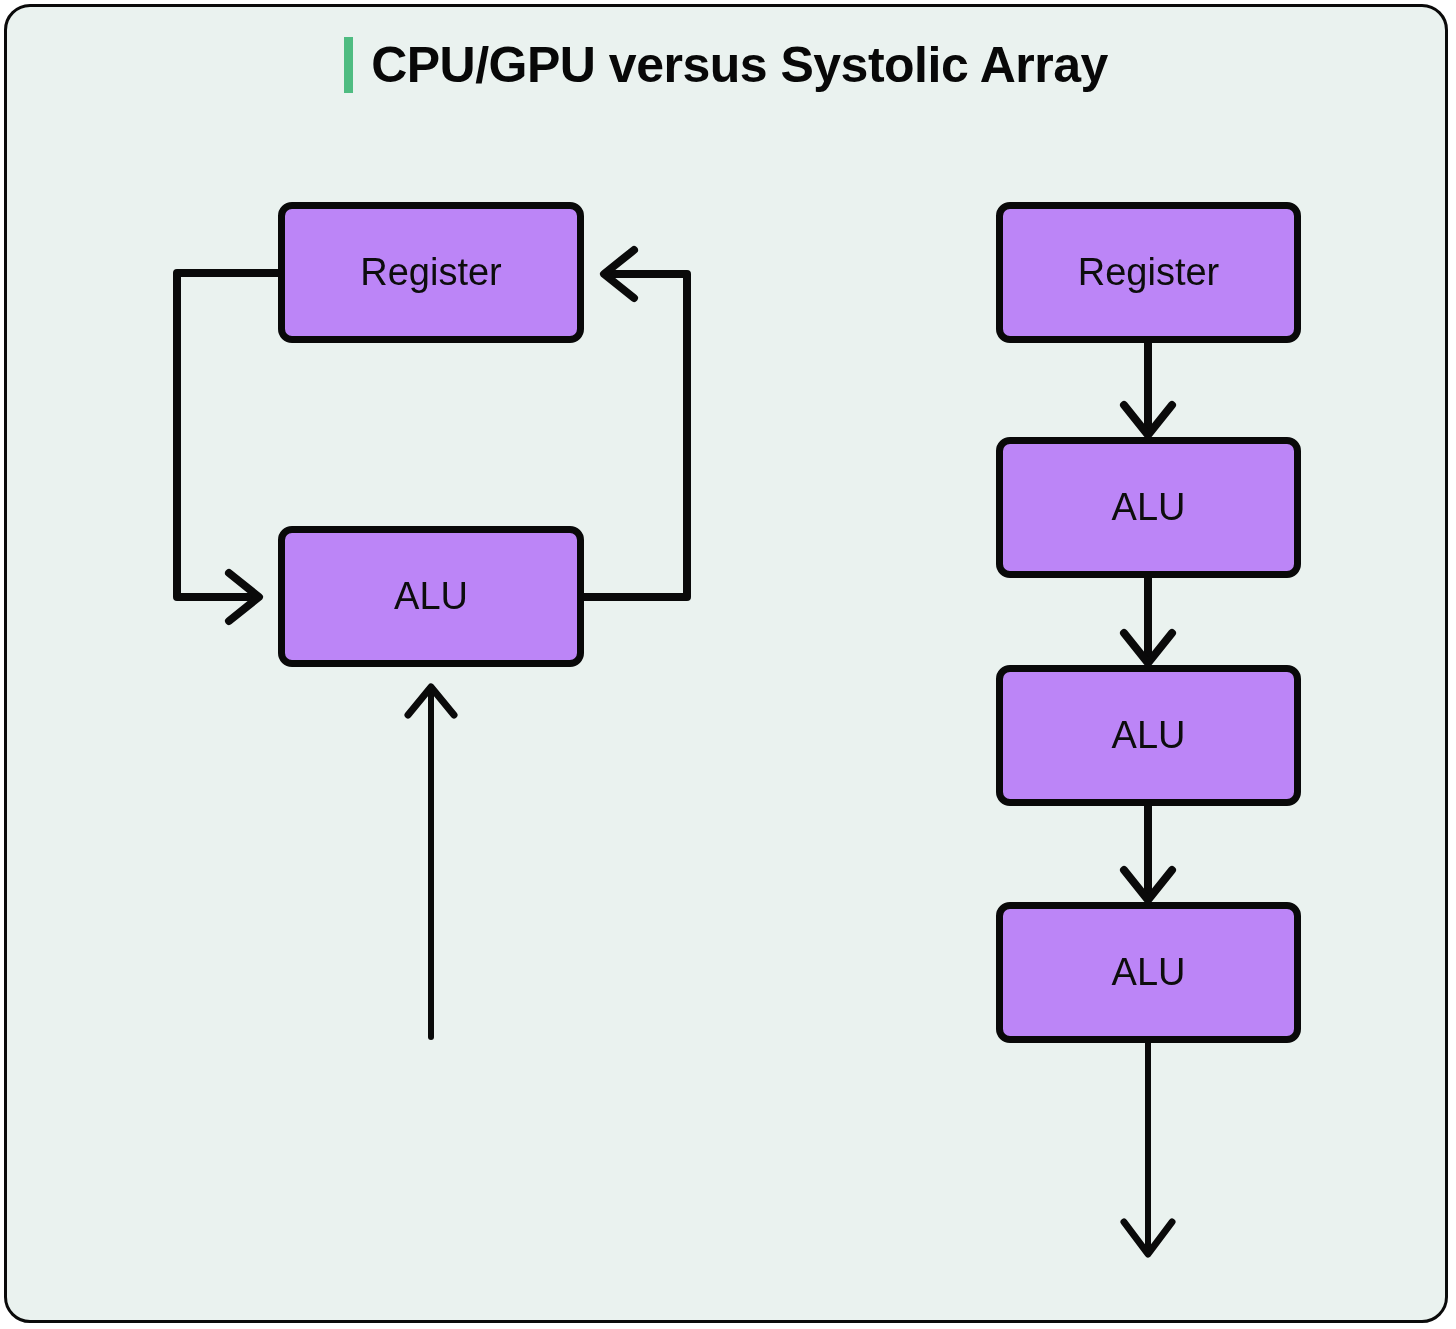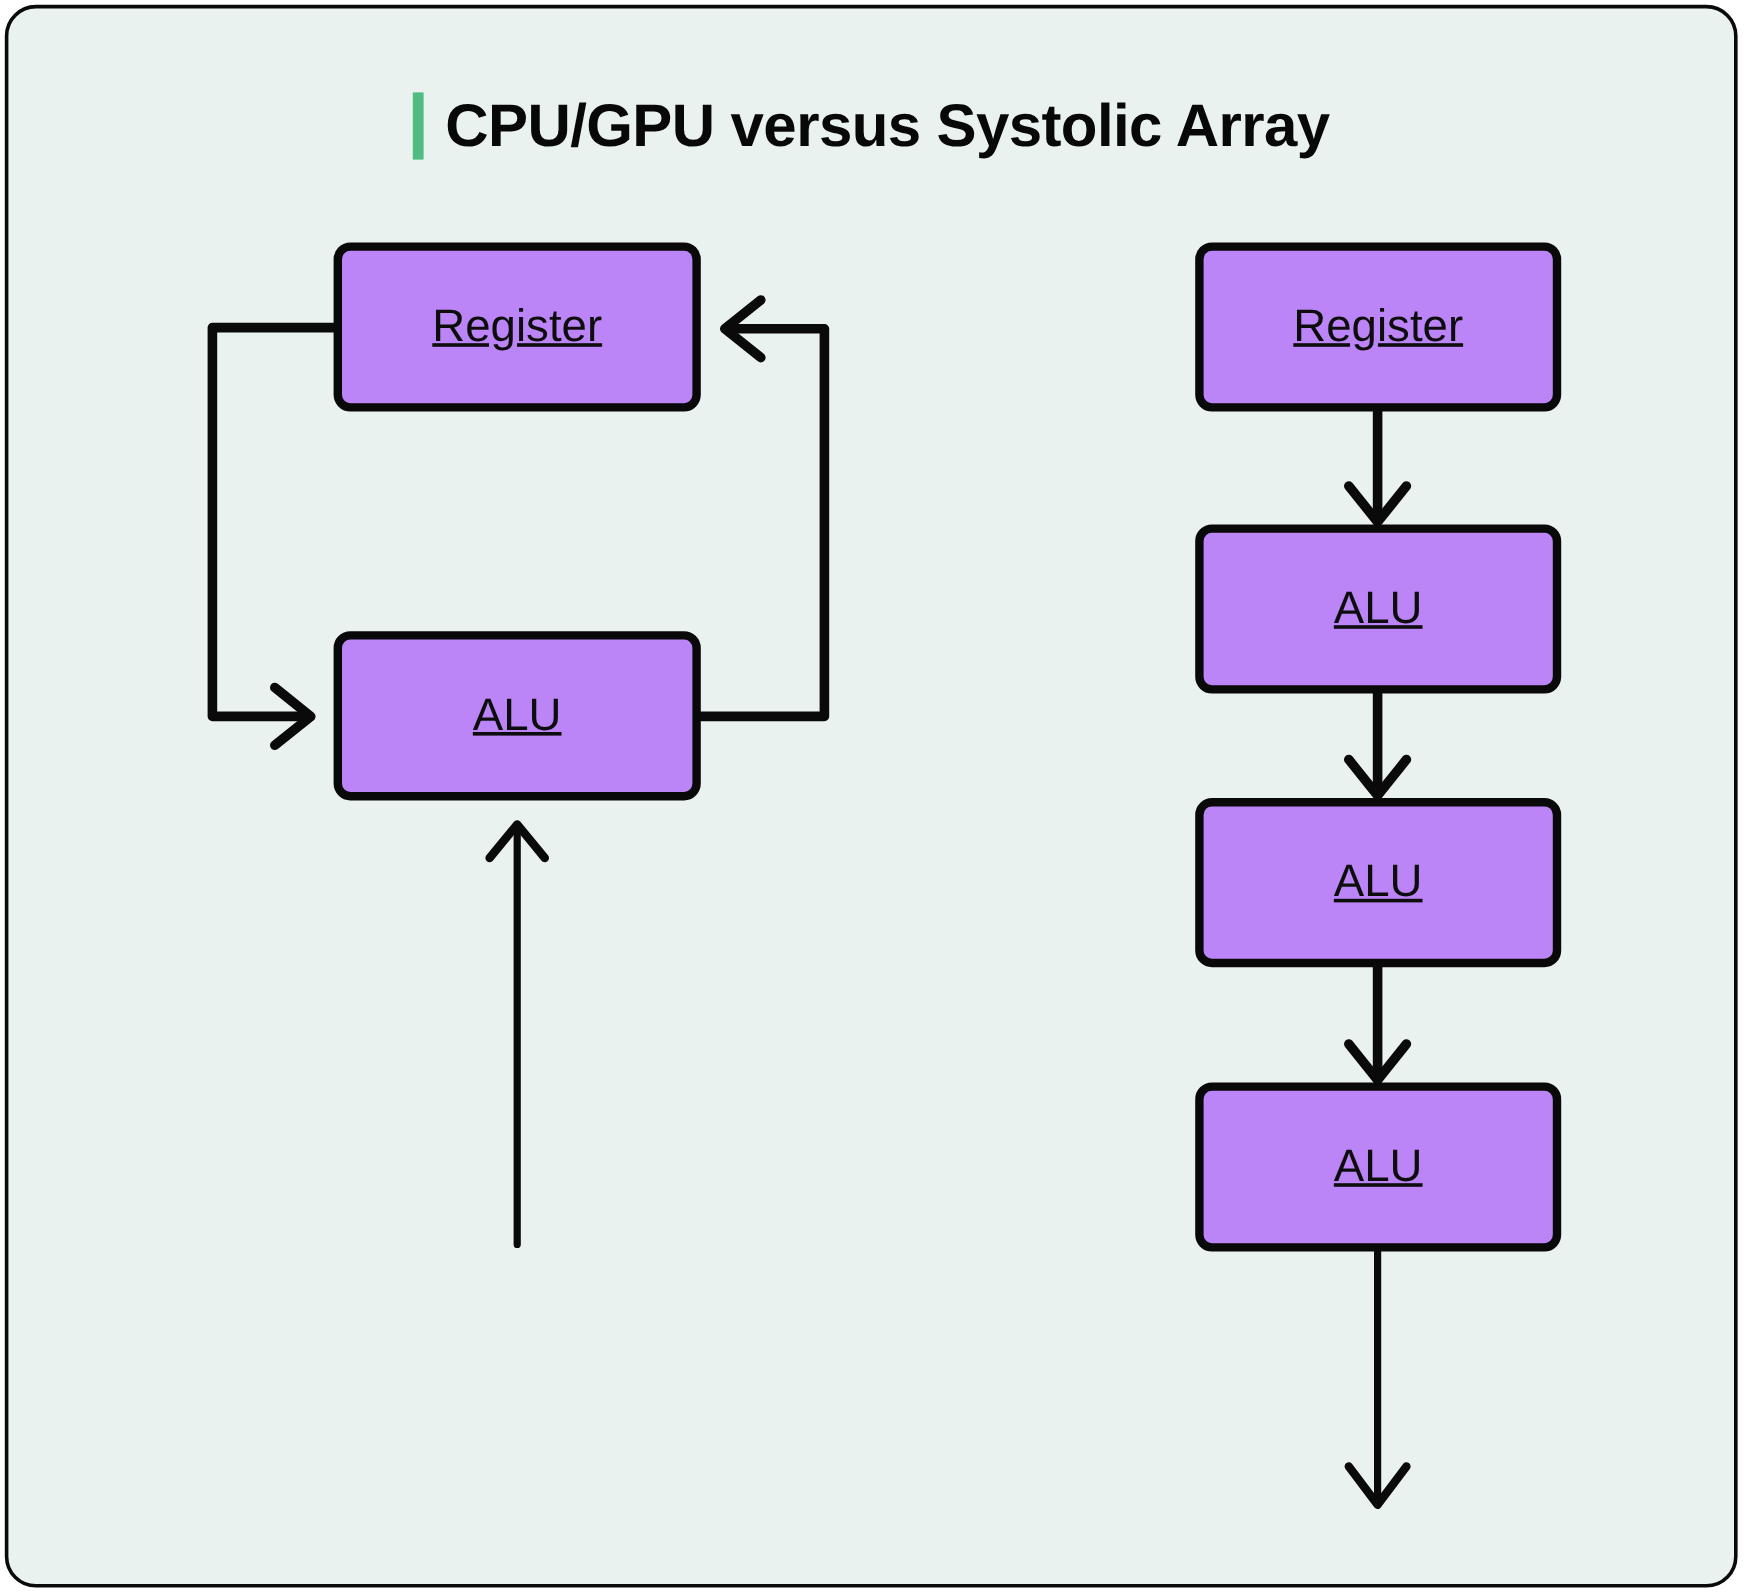--- a/index.html
+++ b/index.html
@@ -26,21 +26,20 @@
     overflow: hidden;
   }
   #title-row {
     position: absolute;
     left: 0;
     top: 30px;
     width: 100%;
     display: flex;
     align-items: center;
     justify-content: center;
-    margin-top: 40px;
   }
   #accent-bar {
     width: 9px;
     height: 56px;
     background: #4fbc81;
     margin-right: 18px;
     flex: 0 0 auto;
   }
   #title-text {
     font-size: 50px;
@@ -66,21 +65,20 @@
     display: flex;
     align-items: center;
     justify-content: center;
     color: #0d0d0d;
     font-size: 38px;
     font-weight: 400;
     font-family: "Liberation Sans", sans-serif;
   }
   .node-label {
     pointer-events: none;
-    text-decoration: underline;
   }
   svg.edges {
     position: absolute;
     left: 0;
     top: 0;
     width: 1444px;
     height: 1319px;
     overflow: visible;
   }
   svg.edges path, svg.edges line {

